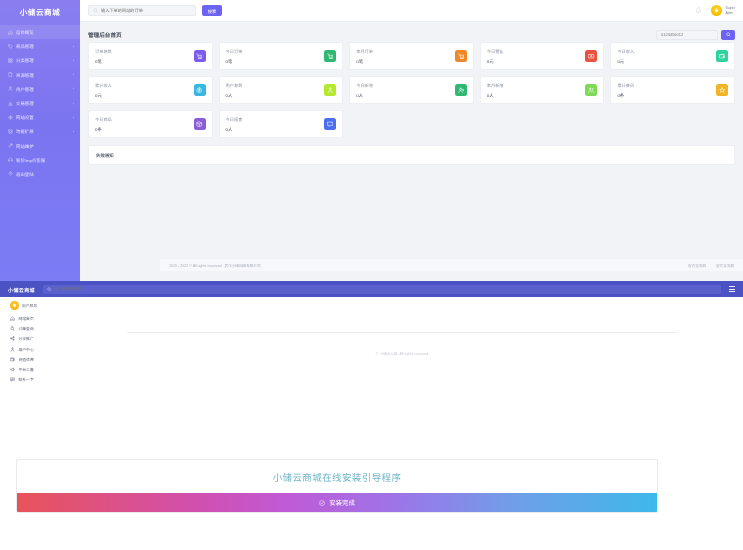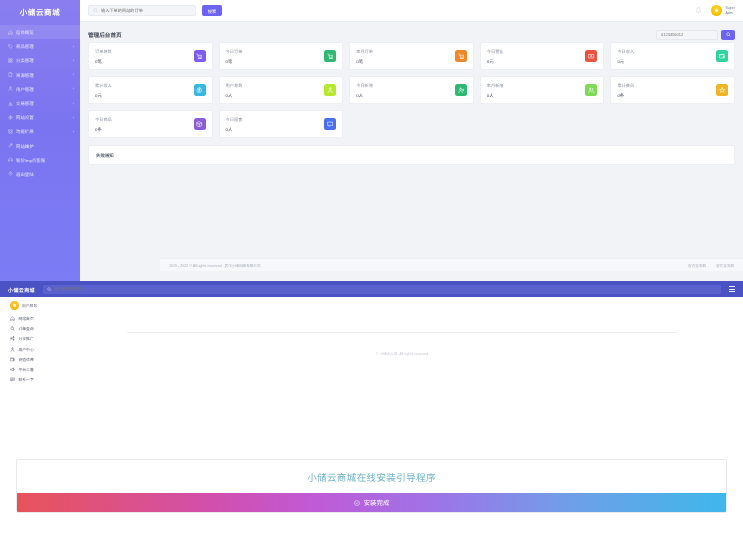--- a/index.html
+++ b/index.html
@@ -147,21 +147,21 @@
   .w2-ni { display: flex; align-items: center; gap: 3.5px; cursor: pointer; }
   .w2-ni svg { width: 5px; height: 5px; flex: 0 0 5px; fill: #5a6070; }
   .w2-ni .l { font-size: 3.8px; color: #5a6070; white-space: nowrap; }
   .w2-pane { flex: 1; padding-top: 2px; }
   .w2-divider { height: 1px; background: #ececec; margin: 16px 55px 0 55px; }
   .w2-cpy { text-align: center; font-size: 3.6px; color: #c6c9cf; margin-top: 18px; }
 
   
   .win3 { position: relative; width: 743px; height: 111px; background: #fff; }
   .w3-card {
-    position: absolute; left: 16px; top: 20px; width: 711px;
+    position: absolute; left: 16px; top: 20px; width: 642px;
     border: 1px solid #e9eaee; border-radius: 2px; overflow: hidden; background: #fff;
   }
   .w3-title {
     height: 33px; display: flex; align-items: center; justify-content: center;
     font-size: 9.5px; color: #6fb5c8; letter-spacing: .4px;
   }
   .w3-bar {
     height: 19px; display: flex; align-items: center; justify-content: center; gap: 4px;
     color: #fff; font-size: 6.4px;
     background: linear-gradient(90deg,#e8535a 0%, #d14fae 28%, #c05ad6 42%, #9b76e8 60%, #6f9fe8 78%, #3eb8ea 100%);

